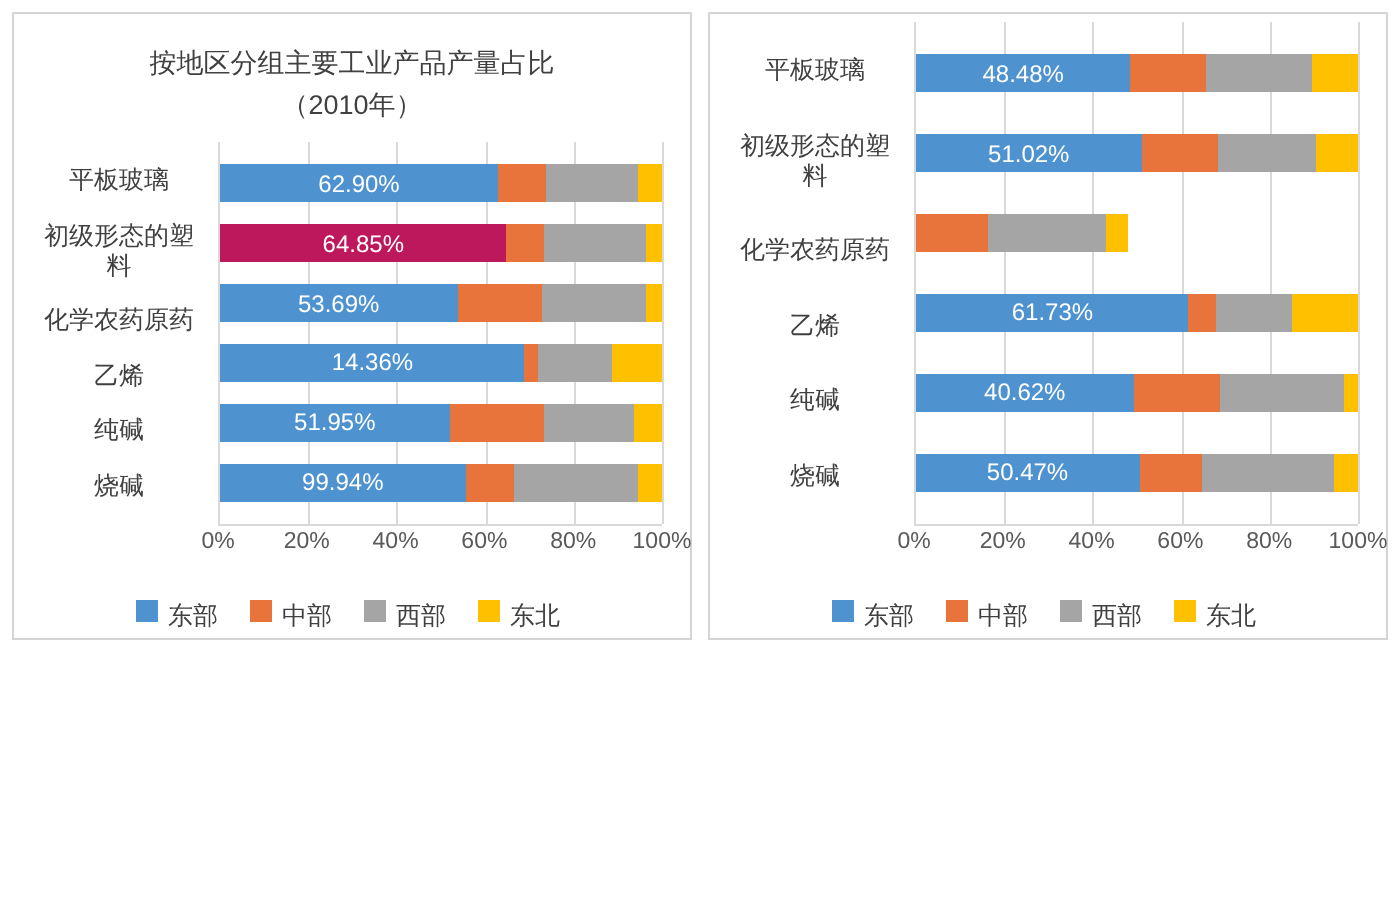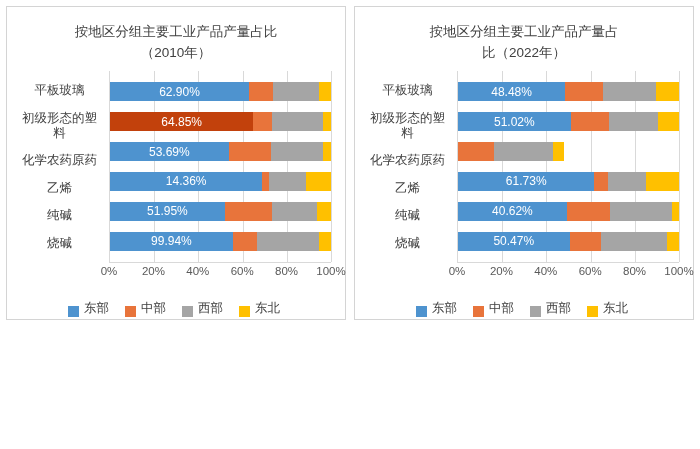--- a/index.html
+++ b/index.html
@@ -130,21 +130,21 @@
     left: 0;
     right: 0;
     bottom: 2px;
     display: flex;
     justify-content: center;
     align-items: center;
     gap: 16px;
   }
   .legend-item {
     display: flex;
-    align-items: flex-end;
+    align-items: flex-start;
     gap: 5px;
   }
   .legend-swatch {
     width: 11px;
     height: 11px;
   }
   .legend-text {
     font-size: 12.5px;
     color: #404040;
   }
@@ -175,21 +175,21 @@
             <div class="gridline" style="left: 100%;"></div>
             <div class="bar-row">
               <div class="seg" style="width: 62.9%; background: rgb(78, 147, 207);">
                 <span class="seg-label">62.90%</span>
               </div>
               <div class="seg" style="width: 10.96%; background: rgb(232, 116, 59);"></div>
               <div class="seg" style="width: 20.7%; background: rgb(165, 165, 165);"></div>
               <div class="seg" style="width: 5.44%; background: rgb(255, 192, 0);"></div>
             </div>
             <div class="bar-row">
-              <div class="seg" style="width: 64.85%; background: #c2410c;">
+              <div class="seg" style="width: 64.85%; background: #be185d;">
                 <span class="seg-label">64.85%</span>
               </div>
               <div class="seg" style="width: 8.63%; background: rgb(232, 116, 59);"></div>
               <div class="seg" style="width: 22.93%; background: rgb(165, 165, 165);"></div>
               <div class="seg" style="width: 3.59%; background: rgb(255, 192, 0);"></div>
             </div>
             <div class="bar-row">
               <div class="seg" style="width: 53.69%; background: rgb(78, 147, 207);">
                 <span class="seg-label">53.69%</span>
               </div>
@@ -246,22 +246,20 @@
           </div>
           <div class="legend-item">
             <span class="legend-swatch" style="background: rgb(255, 192, 0);"></span>
             <span class="legend-text">东北</span>
           </div>
         </div>
     </div>
   </div>
 
   <div class="panel">
-    <div class="panel-title">按地区分组主要工业产品产量占
-比（2022年）</div>
     <div class="plot-wrap">
       <div class="plot">
         <div class="cat-axis" id="cats1">
             <div class="cat-label">平板玻璃</div>
             <div class="cat-label">初级形态的塑料</div>
             <div class="cat-label">化学农药原药</div>
             <div class="cat-label">乙烯</div>
             <div class="cat-label">纯碱</div>
             <div class="cat-label">烧碱</div>
           </div>

